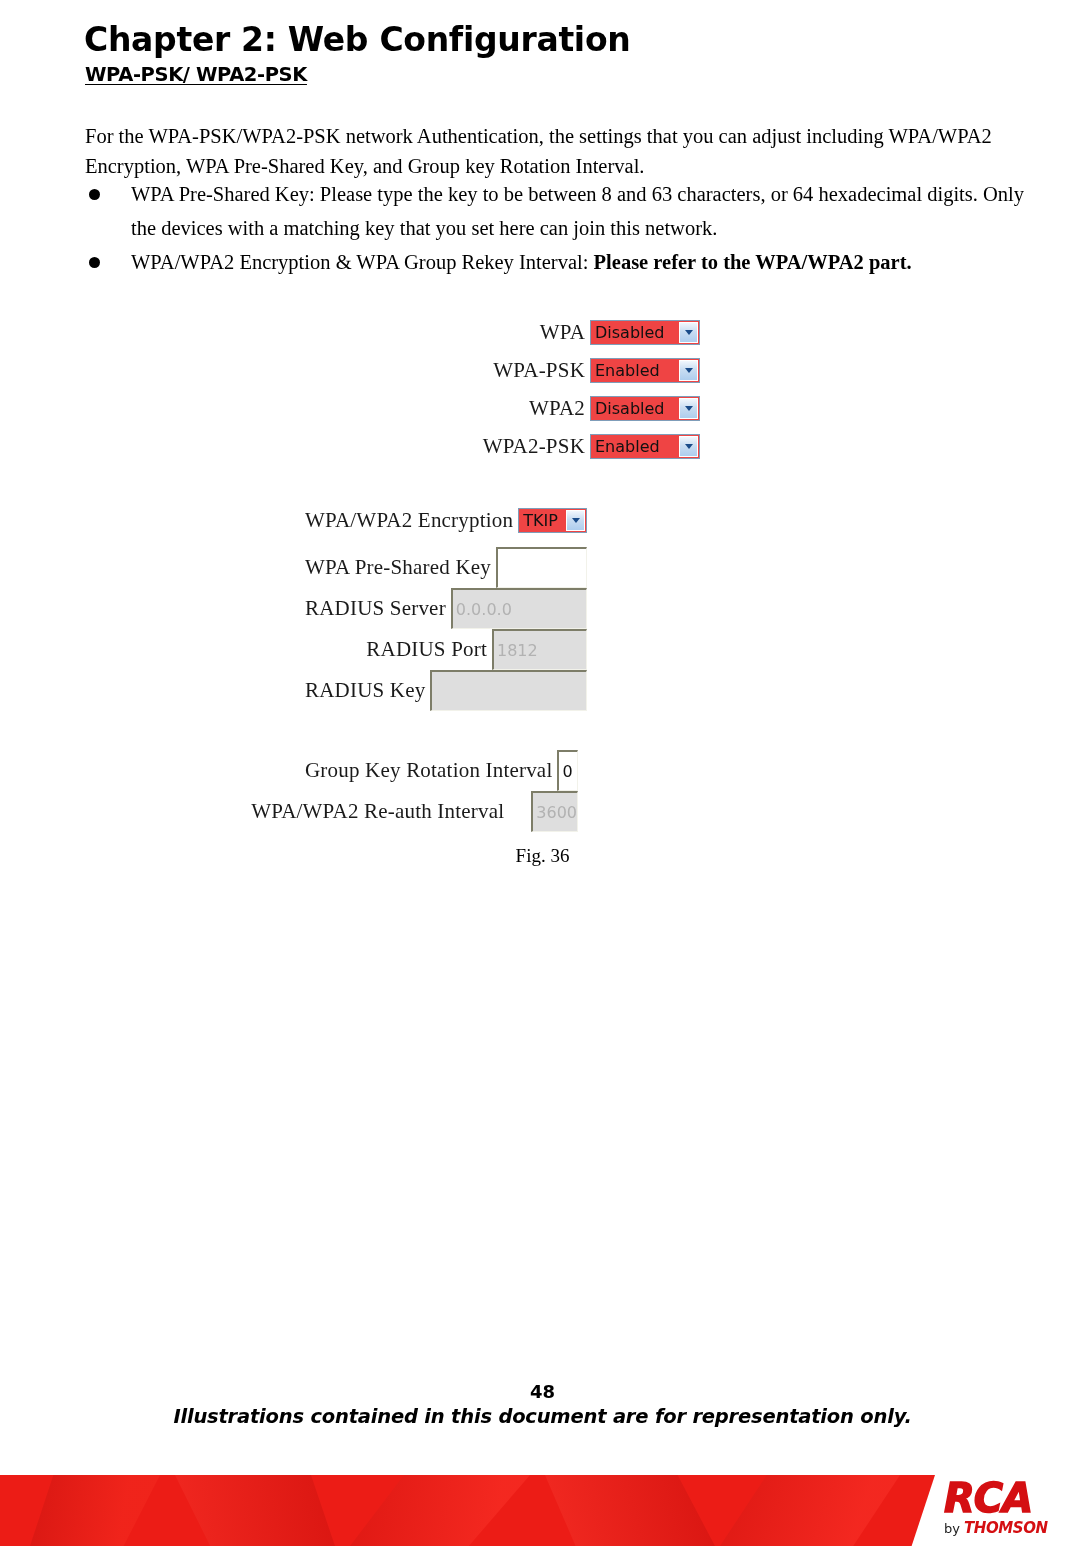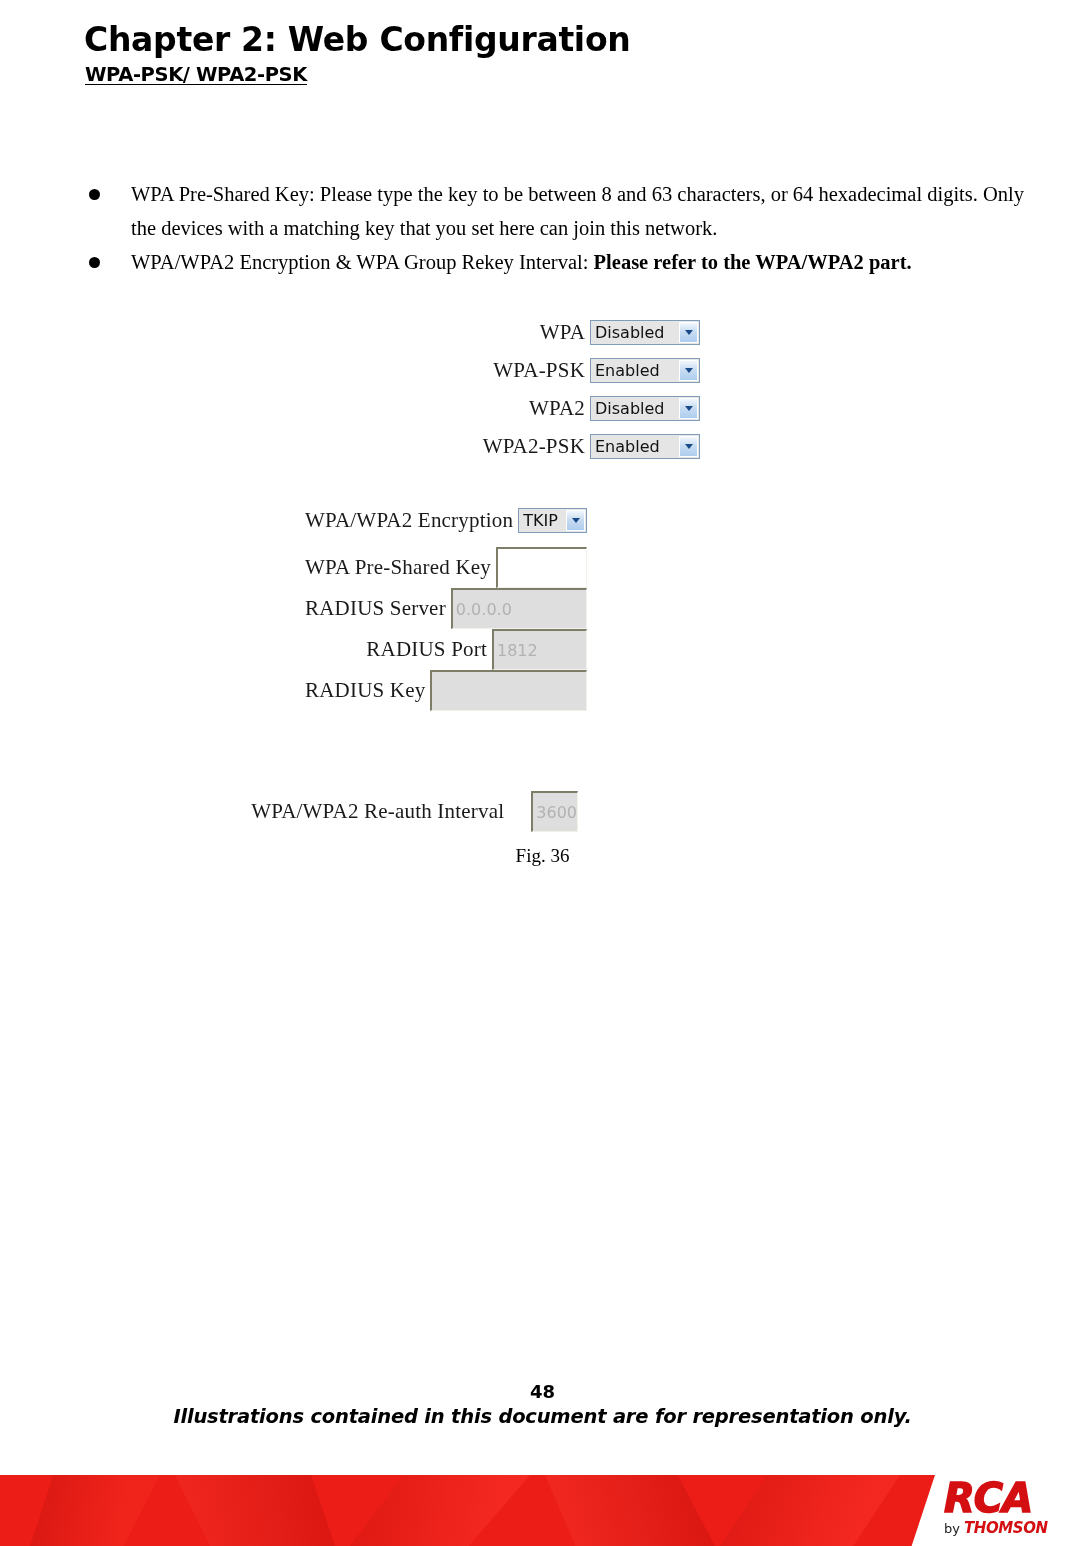--- a/index.html
+++ b/index.html
@@ -107,21 +107,21 @@
     padding-right: 5px;
     letter-spacing: 0.2px;
   }
 
   
   .xp-select {
     position: relative;
     height: 25px;
     box-sizing: border-box;
     border: 1px solid #7f9db9;
-    background: #e5e5e5;
+    background: #ef4444;
     display: flex;
     align-items: center;
     font-family: "DejaVu Sans", sans-serif;
     font-size: 16px;
     color: #111;
     padding-left: 4px;
   }
   .xp-select .sel-text { flex: 1 1 auto; }
   .xp-select .sel-btn {
     width: 19px;
@@ -264,20 +264,21 @@
 </style>
 </head>
 <body>
 
 <div class="page">
 
   <h1 class="chapter-title">Chapter 2: Web Configuration</h1>
 
   <div class="section-heading">WPA-PSK/ WPA2-PSK</div>
 
+  <p class="intro">For the WPA-PSK/WPA2-PSK network Authentication, the settings that you can adjust including WPA/WPA2 Encryption, WPA Pre-Shared Key, and Group key Rotation Interval.</p>
 
   <div class="bullets">
     <div class="bullet-row">
       <span class="bullet-dot"></span>
       <span>WPA Pre-Shared Key: Please type the key to be between 8 and 63 characters, or 64 hexadecimal digits. Only the devices with a matching key that you set here can join this network.</span>
     </div>
     <div class="bullet-row">
       <span class="bullet-dot"></span>
       <span>WPA/WPA2 Encryption &amp; WPA Group Rekey Interval: </span><b>Please refer to the WPA/WPA2 part.</b>
     </div>
@@ -356,20 +357,26 @@
       </div>
     </div>
 
     <div class="shot-row" style="left:0; top:372px; width:282px; justify-content:flex-end;">
       <span class="shot-label">RADIUS Key</span>
       <div class="xp-input disabled" style="width:318px;">
         <span></span>
       </div>
     </div>
 
+    <div class="shot-row" style="left:0; top:452px; width:273px; justify-content:flex-end;">
+      <span class="shot-label">Group Key Rotation Interval</span>
+      <div class="xp-input" style="width:140px;">
+        <span>0</span>
+      </div>
+    </div>
 
     <div class="shot-row" style="left:0; top:493px; width:273px; justify-content:flex-end;gap:22px;">
       <span class="shot-label">WPA/WPA2 Re-auth Interval</span>
       <div class="xp-input disabled" style="width:140px;">
         <span>3600</span>
       </div>
     </div>
 
   </div>
 

